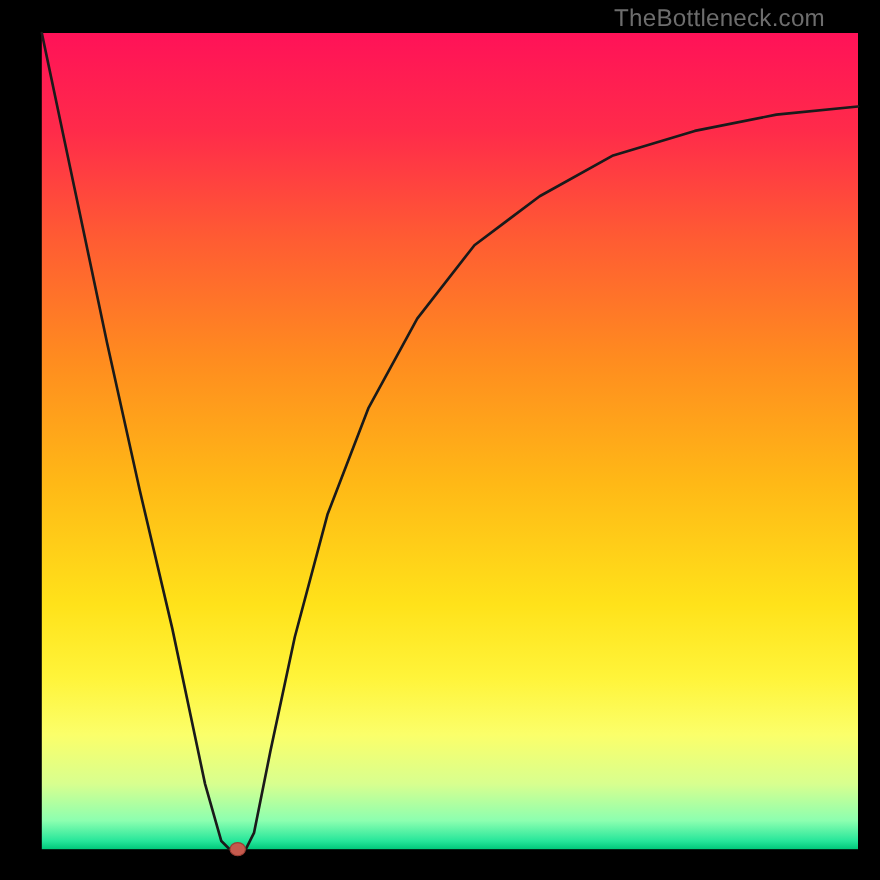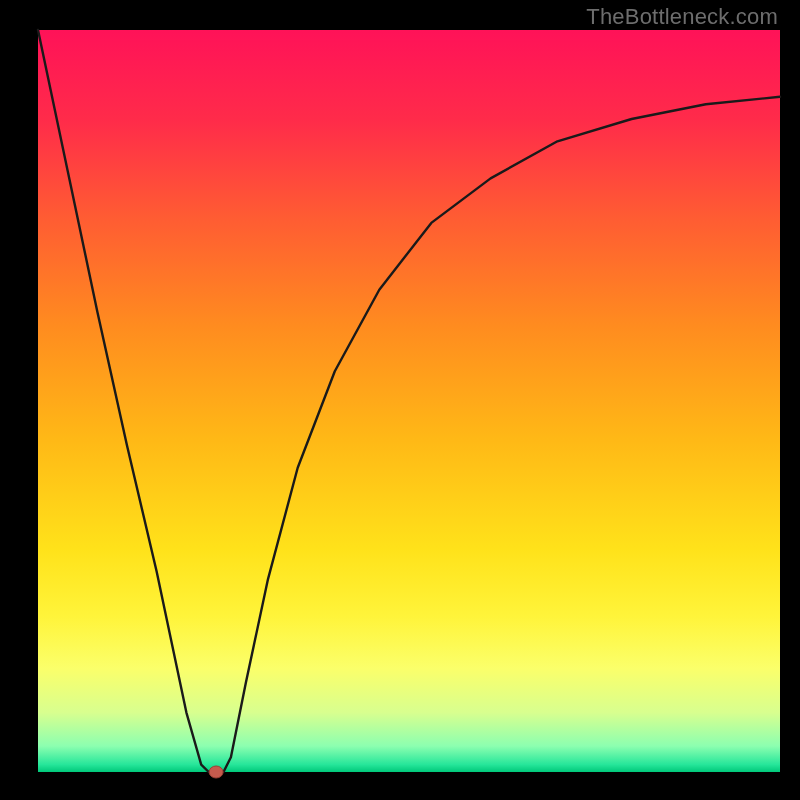--- a/index.html
+++ b/index.html
@@ -9,21 +9,20 @@
     height: 800px;
     background: #000;
     font-family: Arial, Helvetica, sans-serif;
     overflow: hidden;
   }
   .frame {
     position: relative;
     width: 772px;
     height: 800px;
     background: #000;
-    padding-left: 28px;
   }
   .watermark {
     position: absolute;
     top: 4px;
     right: 22px;
     color: #6d6d6d;
     font-size: 22px;
     font-weight: 500;
     letter-spacing: 0.2px;
     user-select: none;

